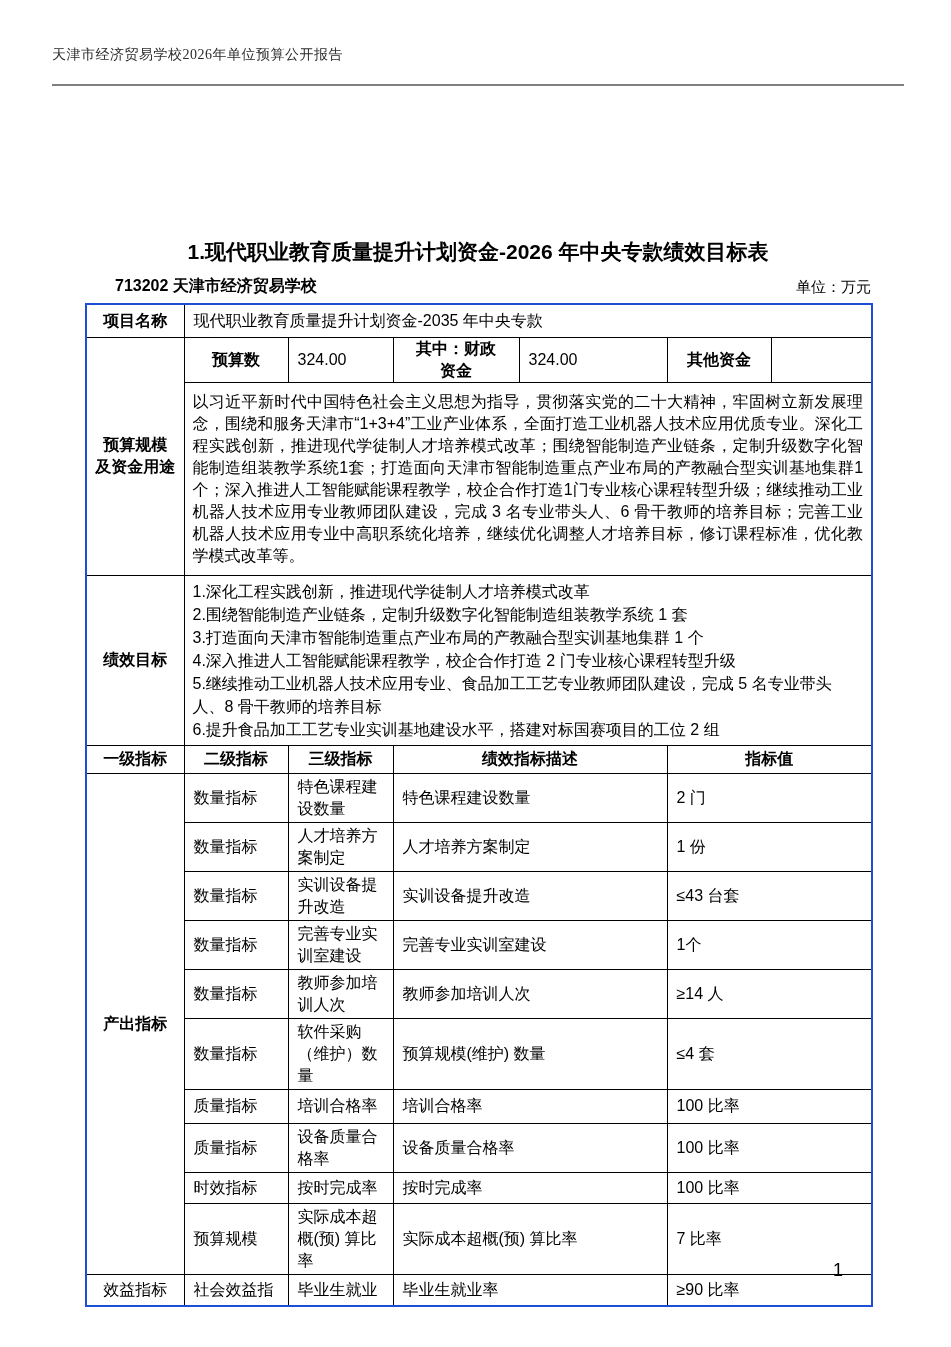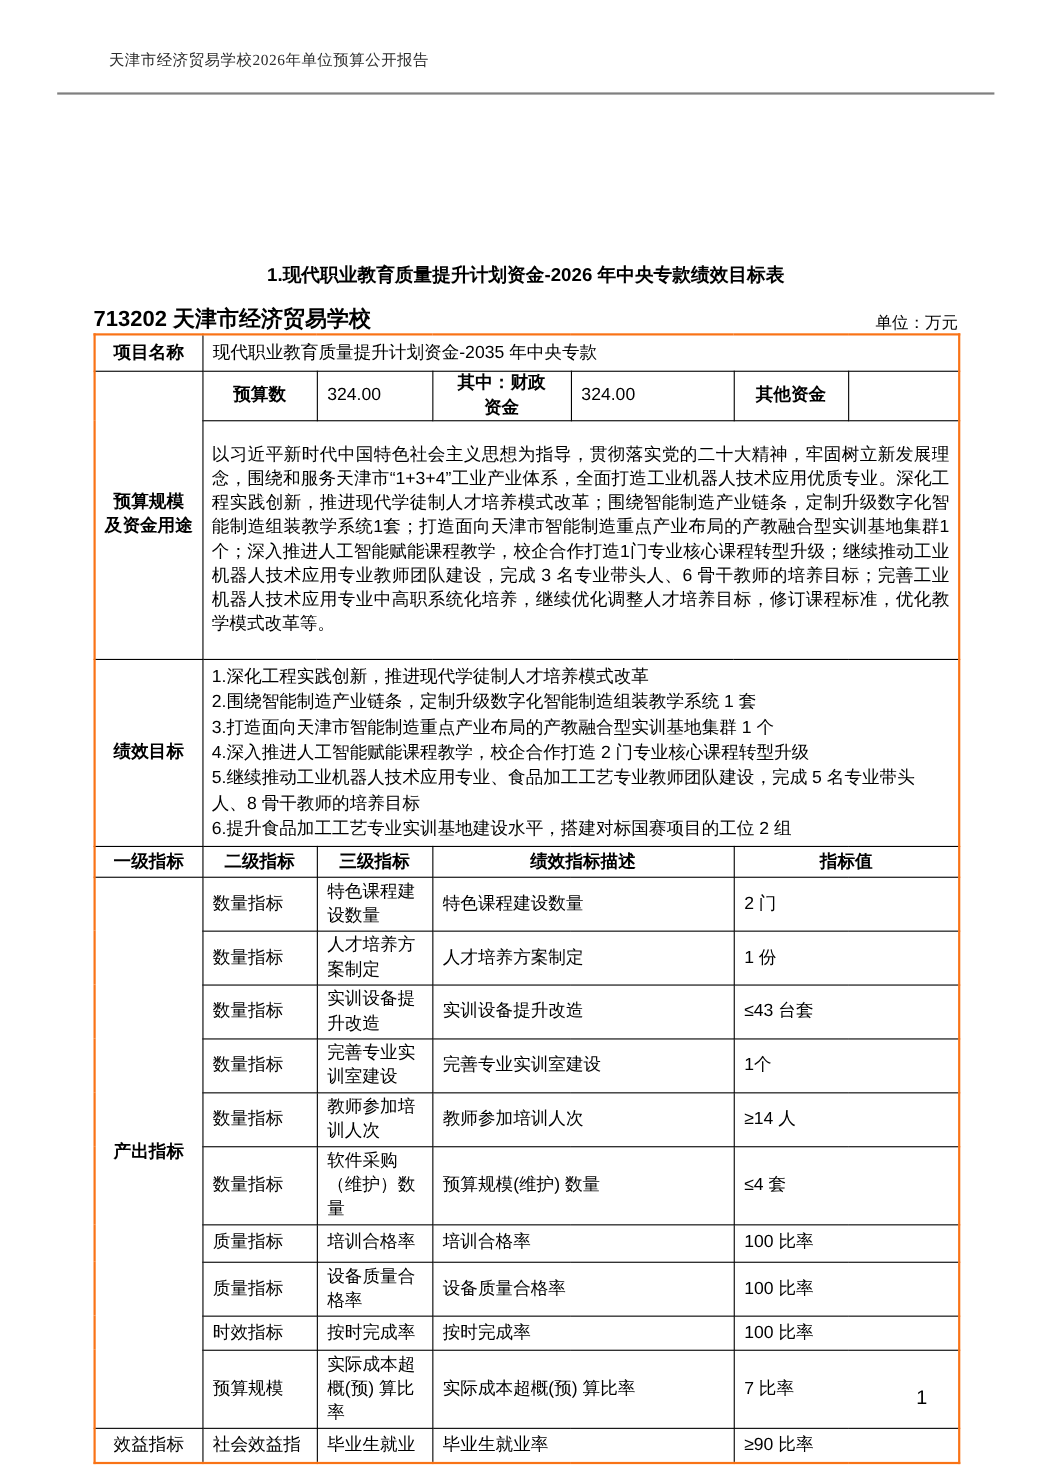--- a/index.html
+++ b/index.html
@@ -6,50 +6,50 @@
   html, body { background: #ffffff; }
   body {
     width: 951px; height: 1347px;
     position: relative;
     font-family: "Liberation Sans", "DejaVu Sans", sans-serif;
     color: #000;
   }
   .doc-header {
     position: absolute; left: 52px; top: 46px;
     font-family: "Liberation Serif", "DejaVu Serif", serif;
-    font-size: 14px; color: #2b2b2b; letter-spacing: 0.5px; margin-left: 47px;
+    font-size: 14px; color: #2b2b2b; letter-spacing: 0.5px;
   }
   .header-rule {
     position: absolute; left: 52px; top: 84px;
     width: 852px; height: 2px; background: #7f7f7f;
   }
   .doc-title {
     position: absolute; left: 85px; top: 238px; width: 786px;
-    text-align: center; font-size: 17px; font-weight: bold;
+    text-align: center; font-size: 21px; font-weight: bold;
   }
   .subhead {
     position: absolute; left: 85px; top: 276px; width: 786px;
     display: flex; justify-content: space-between; align-items: flex-end;
   }
-  .subhead .org { font-size: 20px; font-weight: bold; }
+  .subhead .org { font-size: 16px; font-weight: bold; margin-left: 30px; }
   .subhead .unit { font-size: 15px; font-weight: normal; }
   table.main {
     position: absolute; left: 85px; top: 303px;
     width: 786px; border-collapse: collapse; table-layout: fixed;
-    border: 2px solid #f97316;
+    border: 2px solid #1d4ed8;
     font-size: 16px;
   }
   table.main td {
     border: 1.5px solid #000;
     vertical-align: middle;
     overflow: hidden;
   }
   td.lbl { font-weight: bold; text-align: center; white-space: pre-line; line-height: 22px; }
   td.data { text-align: left; padding: 2px 9px; line-height: 22px; }
-  td.para { text-align: justify; padding: 20px 8px; line-height: 22px; }
+  td.para { text-align: justify; padding: 8px 8px; line-height: 22px; }
   td.goals { padding: 4px 8px; }
   td.goals .goal-line { line-height: 23px; text-align: left; }
   td.hdr { font-weight: bold; text-align: center; margin-left: 36px; }
   td.c3 { padding: 2px 9px; line-height: 22px; }
   .pagenum {
     position: absolute; left: 818px; top: 1260px; width: 40px;
     text-align: center; font-size: 18px;
   }
 </style>
 </head>

